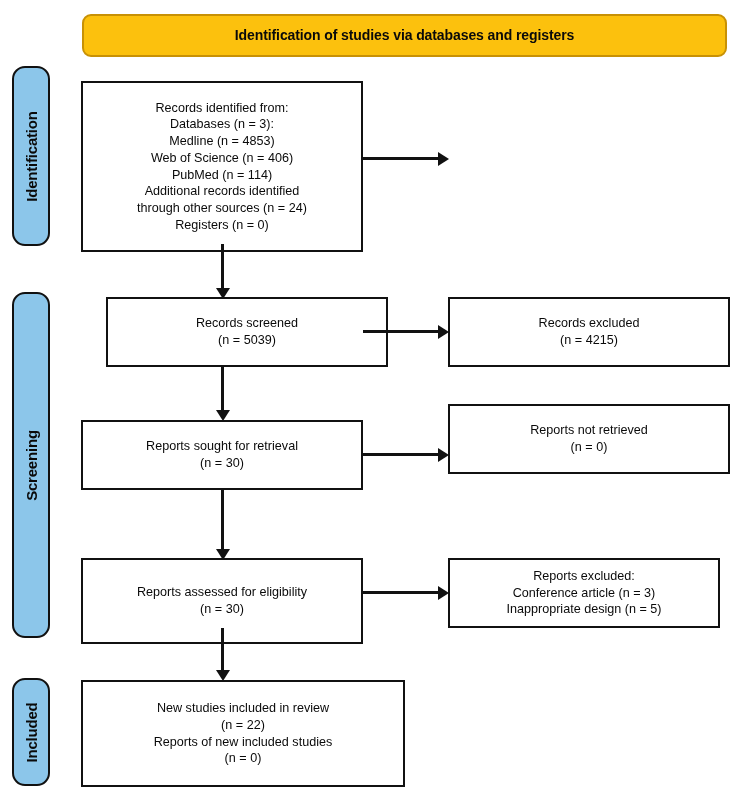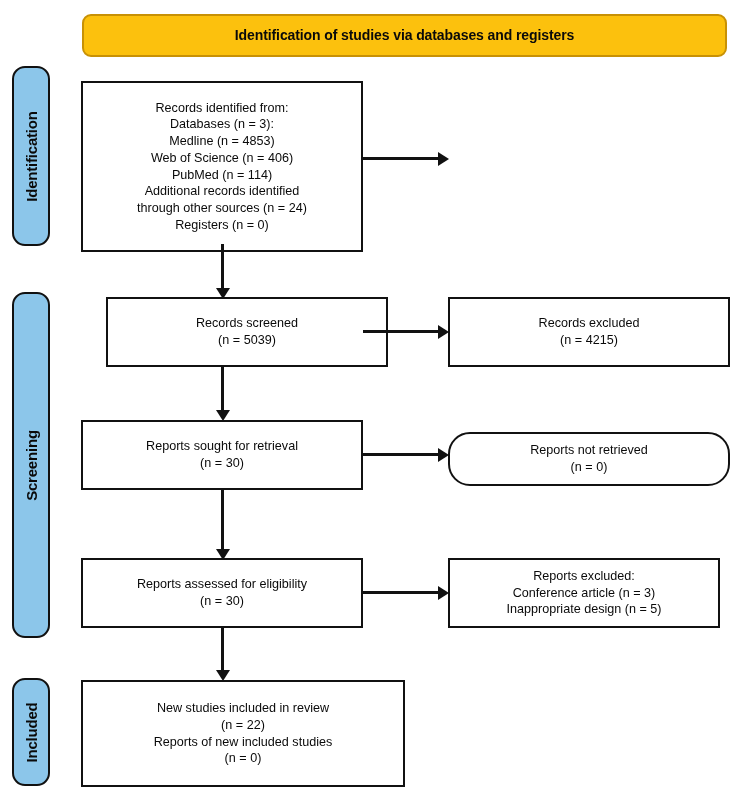--- a/index.html
+++ b/index.html
@@ -144,32 +144,32 @@
   <div class="arrowhead-right" style="left:438px; top:324.5px;"></div>
 
   <div class="connector" style="left:221px; top:367px; width:3px; height:46px;"></div>
   <div class="arrowhead-down" style="left:215.5px; top:410px;"></div>
 
   <div class="node" style="left:81px; top:420px; width:282px; height:70px;">
     <span class="node-text">Reports sought for retrieval
 (n = 30)</span>
   </div>
 
-  <div class="node" style="left:448px; top:432px; width:282px; height:54px;border-radius:22px;">
+  <div class="node" style="left:448px; top:404px; width:282px; height:70px;">
     <span class="node-text">Reports not retrieved
 (n = 0)</span>
   </div>
 
   <div class="connector" style="left:363px; top:453px; width:78px; height:3px;"></div>
   <div class="arrowhead-right" style="left:438px; top:447.5px;"></div>
 
   <div class="connector" style="left:221px; top:490px; width:3px; height:62px;"></div>
   <div class="arrowhead-down" style="left:215.5px; top:549px;"></div>
 
-  <div class="node" style="left:81px; top:558px; width:282px; height:70px;">
+  <div class="node" style="left:81px; top:558px; width:282px; height:86px;">
     <span class="node-text">Reports assessed for eligibility
 (n = 30)</span>
   </div>
 
   <div class="node" style="left:448px; top:558px; width:272px; height:70px;">
     <span class="node-text">Reports excluded:
 Conference article (n = 3)
 Inappropriate design (n = 5)</span>
   </div>
 

